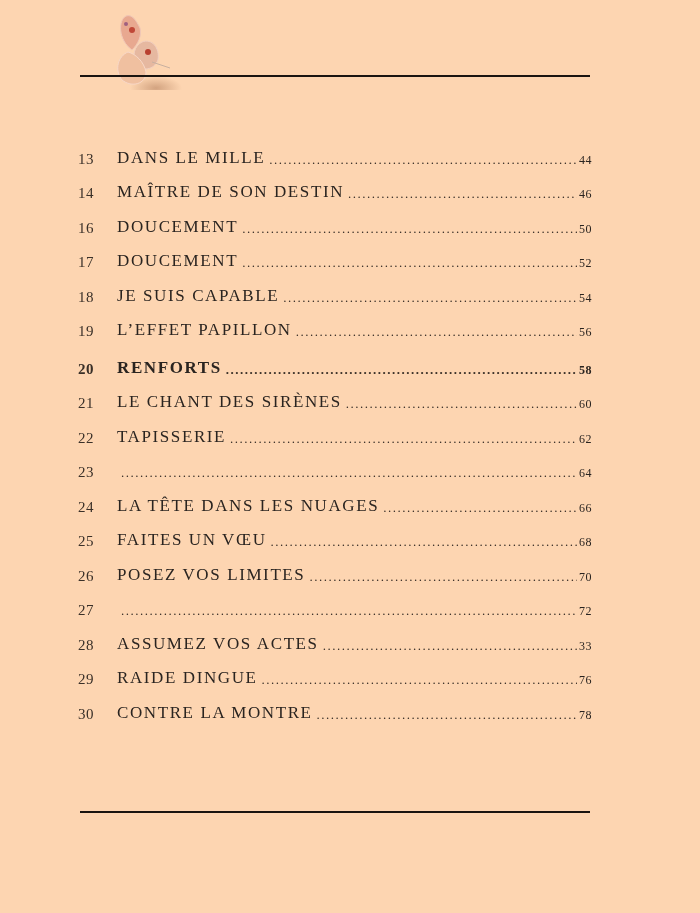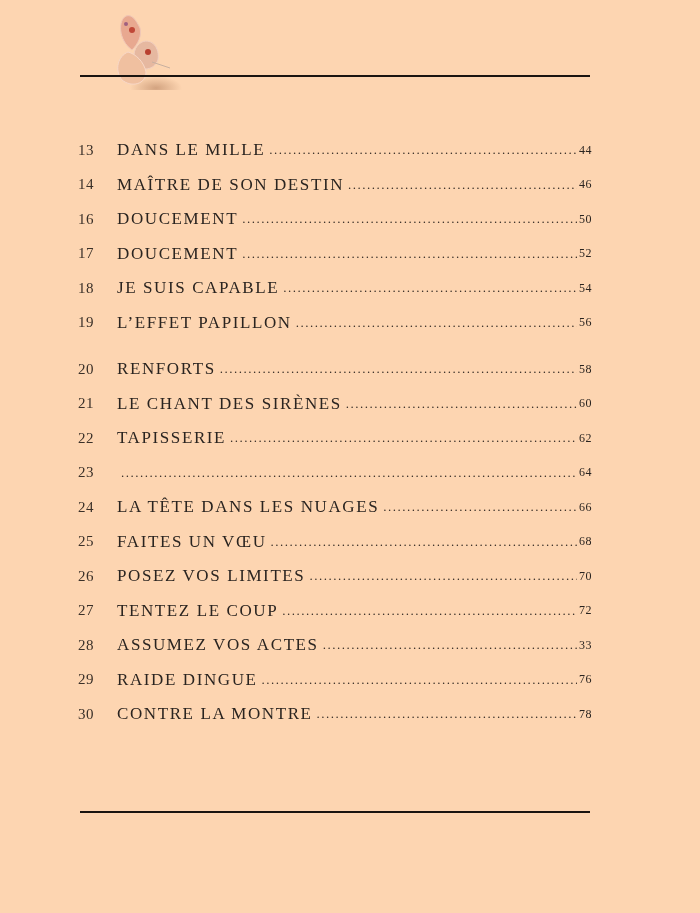--- a/index.html
+++ b/index.html
@@ -8,24 +8,24 @@
     background:#fdd5b1;
     font-family:"Liberation Serif","DejaVu Serif",serif;
     color:#2a2420;
   }
   .rule { position:absolute; left:80px; width:510px; height:2px; background:#1a1410; }
   .rule.top { top:75px; }
   .rule.bottom { top:811px; }
   .butterfly { position:absolute; left:112px; top:10px; width:80px; height:80px; }
   .toc { position:absolute; left:78px; top:133px; width:514px; }
   .entry {
-    display:flex; align-items:center; height:34.5px;
+    display:flex; align-items:flex-end; height:34.5px;
     font-size:17px; letter-spacing:1.6px;
   }
-  .entry.gap { margin-top:12px; }
+  .entry.gap { margin-top:3px;font-weight:bold; }
   .num { width:39px; flex:none; font-size:15px; letter-spacing:0.5px; color:#3a3028; }
   .title { flex:none; white-space:nowrap; }
   .leader {
     flex:1; overflow:hidden; white-space:nowrap; margin:0 2px 0 4px;
     letter-spacing:1.5px; font-size:13px; color:#3a3028;
   }
   .leader::before { content:"..................................................................................................................................................................................."; }
   .page { flex:none; font-size:12px; letter-spacing:0.5px; }
 </style>
 </head>
@@ -125,21 +125,20 @@
       <span class="page">68</span>
     </div>
   <div class="entry">
       <span class="num">26</span>
       <span class="title">POSEZ VOS LIMITES</span>
       <span class="leader"></span>
       <span class="page">70</span>
     </div>
   <div class="entry">
       <span class="num">27</span>
-      <span class="title">TENTEZ LE COUP</span>
       <span class="leader"></span>
       <span class="page">72</span>
     </div>
   <div class="entry">
       <span class="num">28</span>
       <span class="title">ASSUMEZ VOS ACTES</span>
       <span class="leader"></span>
       <span class="page">33</span>
     </div>
   <div class="entry">

